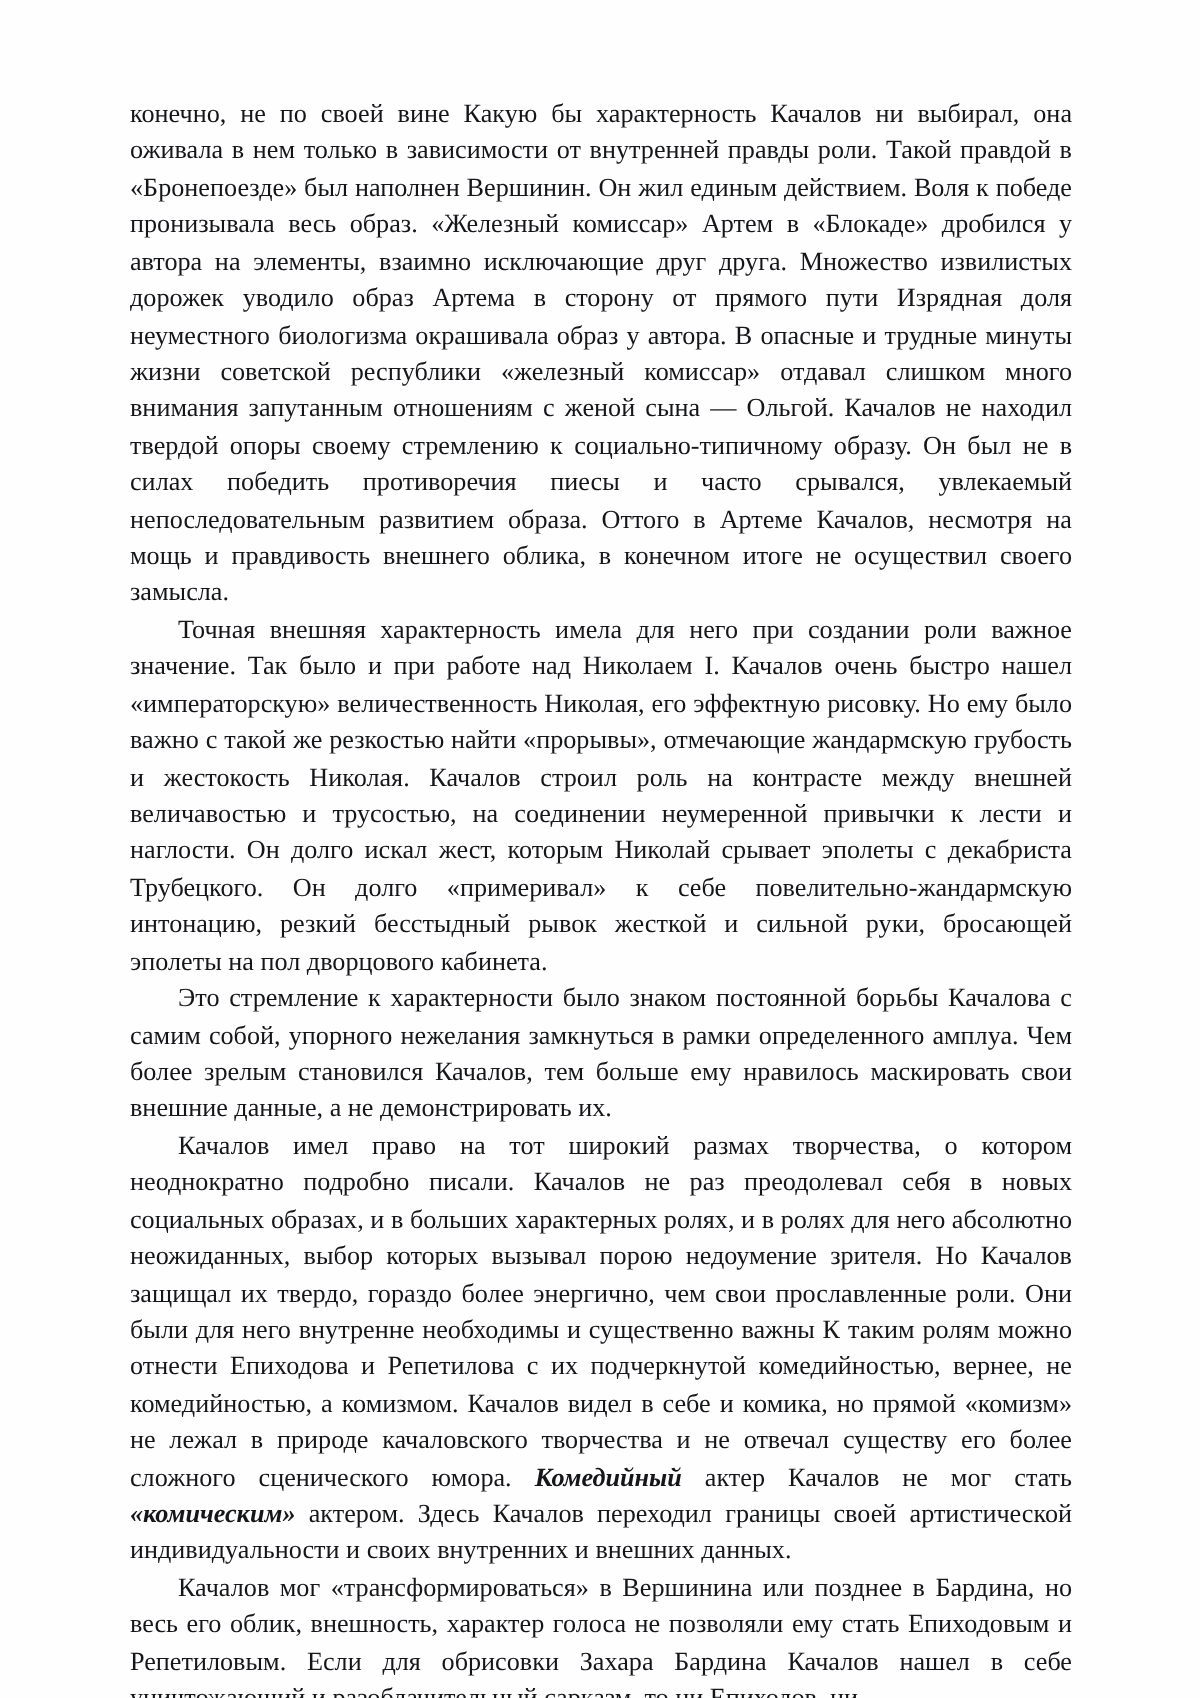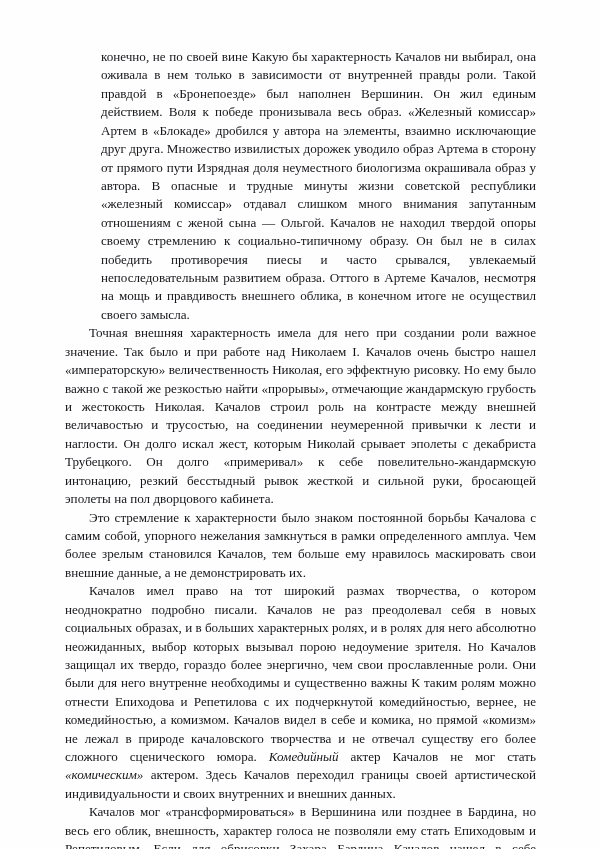--- a/index.html
+++ b/index.html
@@ -29,27 +29,27 @@
     hyphens: none;
     -webkit-hyphens: none;
   }
   .para {
     margin: 0;
     text-indent: 24px;
     text-align: justify;
   }
   .para.no-indent {
     text-indent: 0;
-    margin-left: 36px;
   }
   .para:last-child {
     text-align: justify;
   }
   em, .ital {
     font-style: italic;
+    font-weight: bold;
   }
 </style>
 </head>
 <body>
 
 <div class="page">
   <div class="body-text">
 
     <p class="para no-indent">конечно, не по своей вине Какую бы характерность Качалов ни выбирал, она оживала в нем только в зависимости от внутренней правды роли. Такой правдой в «Бронепоезде» был наполнен Вершинин. Он жил единым действием. Воля к победе пронизывала весь образ. «Железный комиссар» Артем в «Блокаде» дробился у автора на элементы, взаимно исключающие друг друга. Множество извилистых дорожек уводило образ Артема в сторону от прямого пути Изрядная доля неуместного биологизма окрашивала образ у автора. В опасные и трудные минуты жизни советской республики «железный комиссар» отдавал слишком много внимания запутанным отношениям с женой сына — Ольгой. Качалов не находил твердой опоры своему стремлению к социально-типичному образу. Он был не в силах победить противоречия пиесы и часто срывался, увлекаемый непоследовательным развитием образа. Оттого в Артеме Качалов, несмотря на мощь и правдивость внешнего облика, в конечном итоге не осуществил своего замысла.</p>
 

